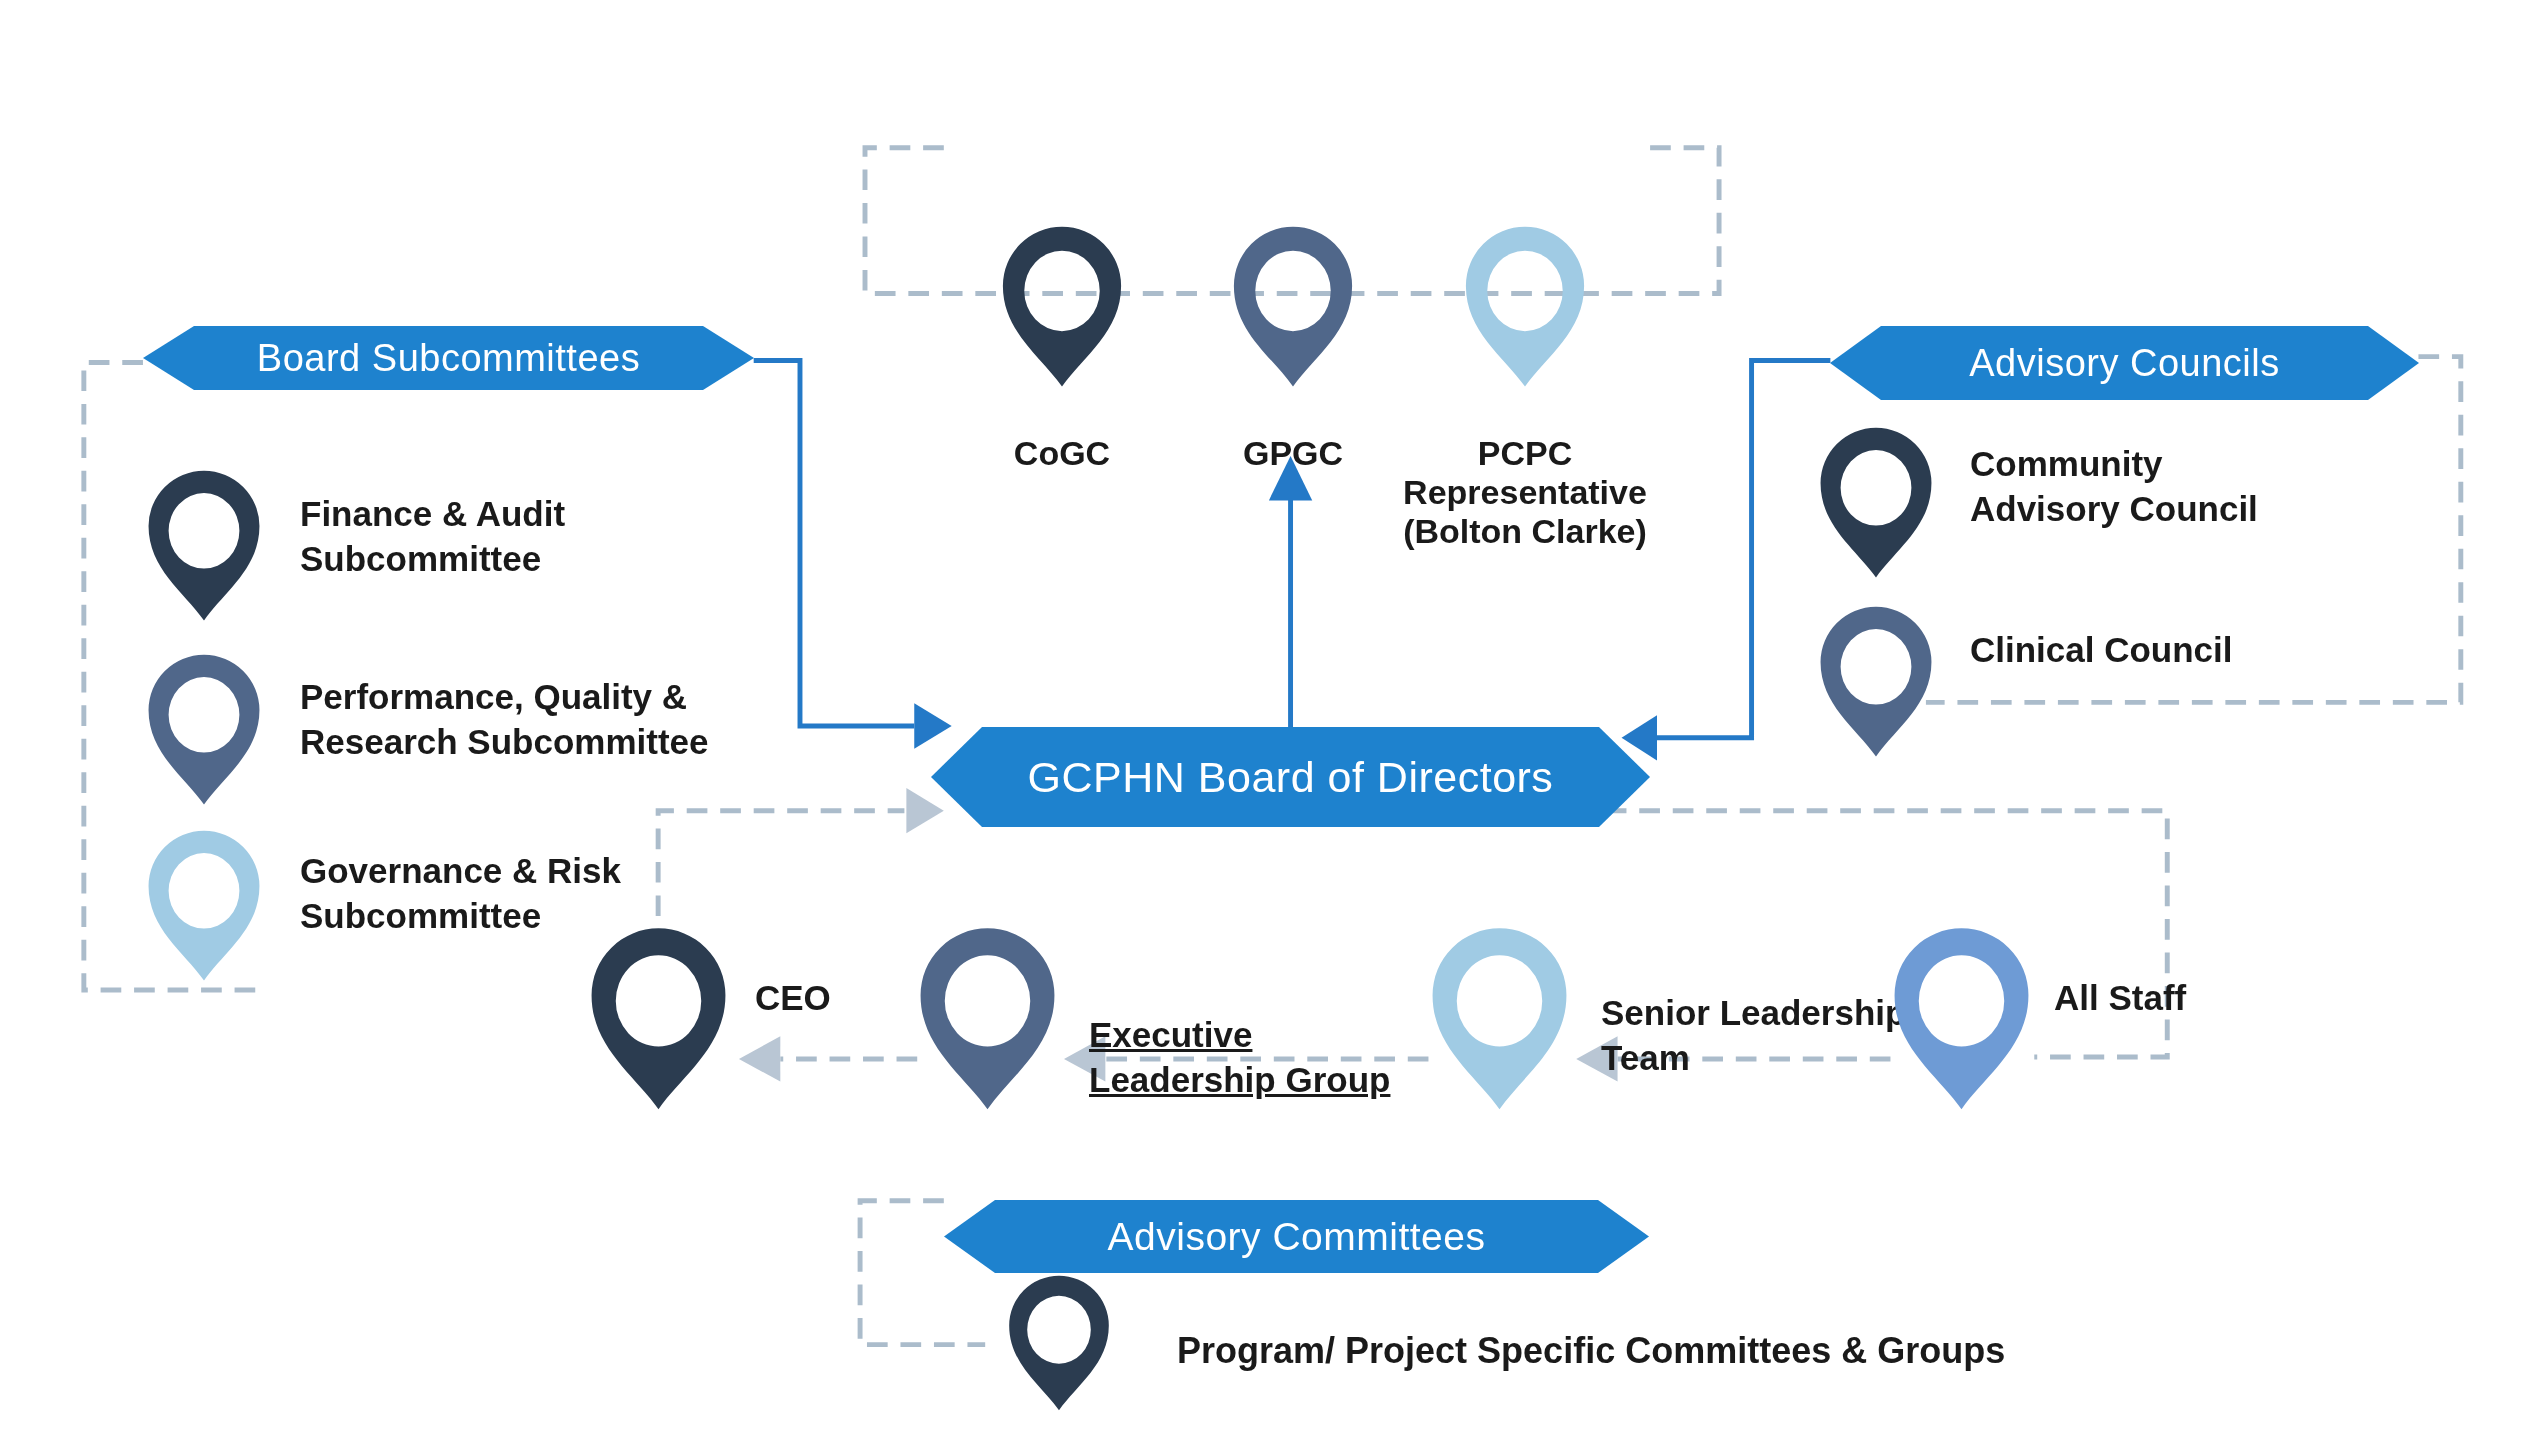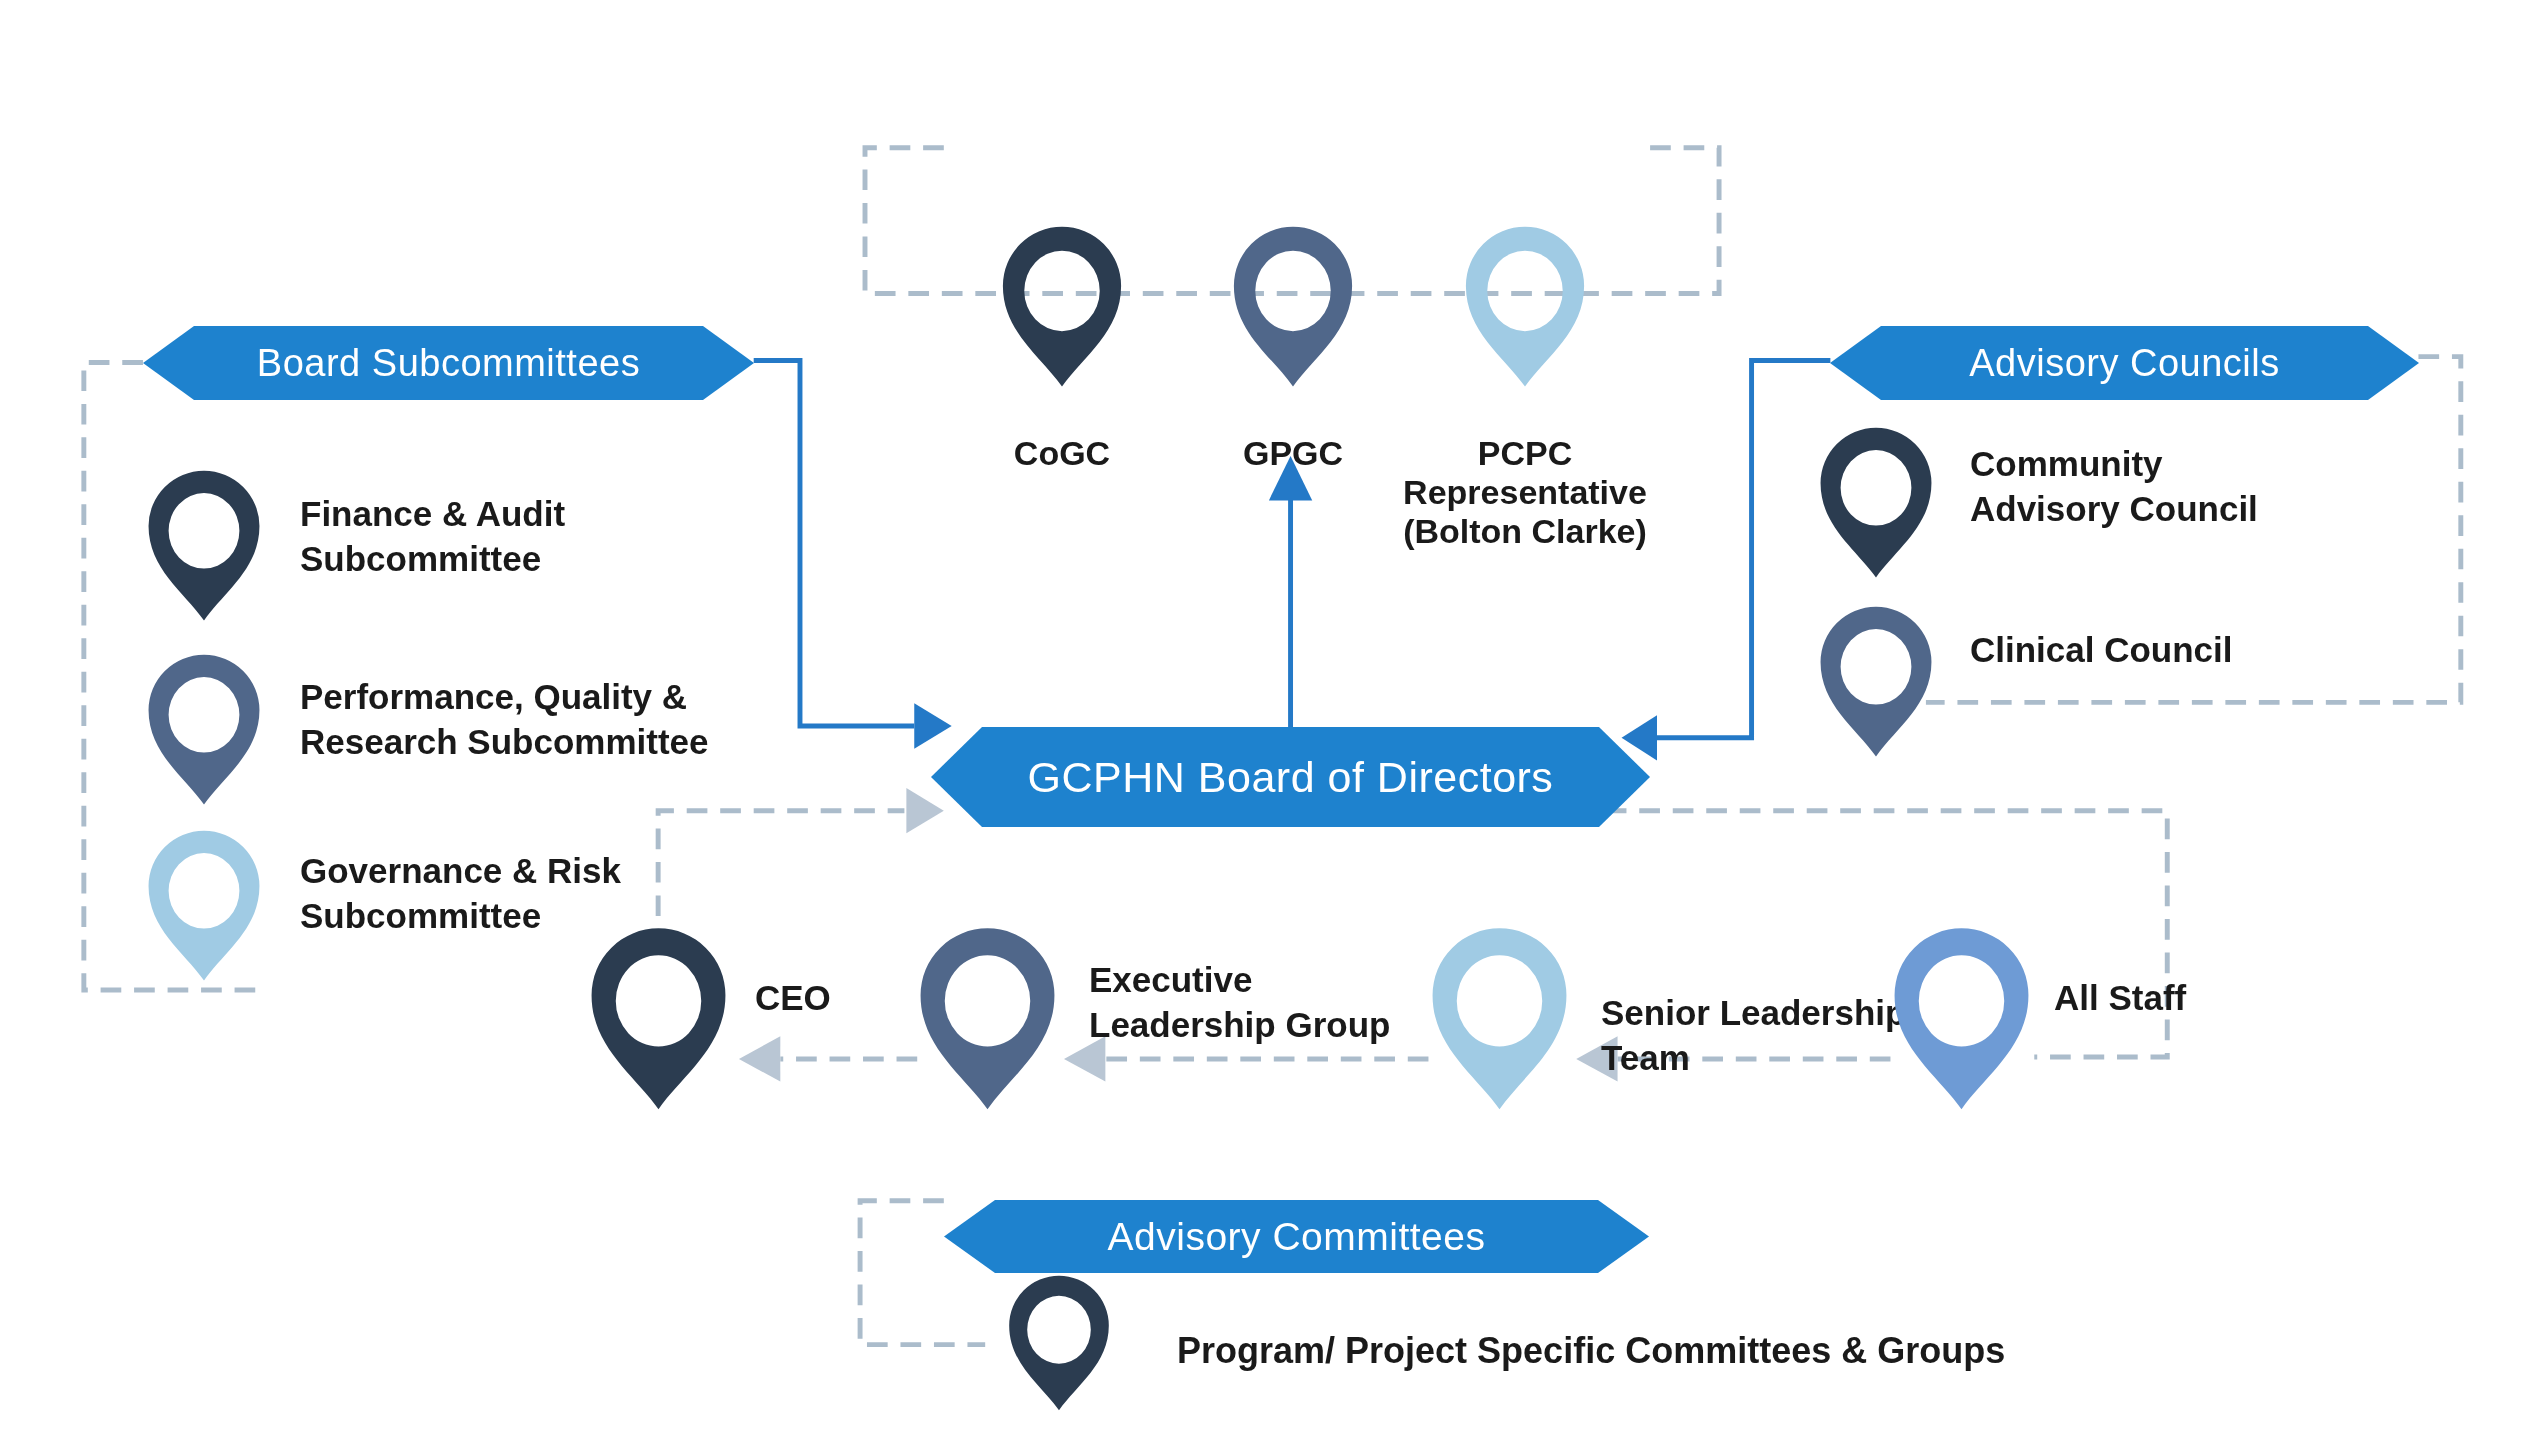--- a/index.html
+++ b/index.html
@@ -73,21 +73,21 @@
     <polygon class="solid-arrow" points="928,714 966,737 928,760"></polygon>
 
     <path class="solid-line" d="M1858,366 L1778,366 L1778,749 L1682,749"></path>
     <polygon class="solid-arrow" points="1682,726 1646,749 1682,772"></polygon>
 
     <path class="solid-line" d="M1310,740 L1310,500"></path>
     <polygon class="solid-arrow" points="1310,463 1288,508 1332,508"></polygon>
   </svg>
 
 
-  <div class="banner" style="left:143px;top:326px;width:611px;height:74px;font-size:38px;">
+  <div class="banner" style="left:143px;top:326px;width:611px;height:64px;font-size:38px;">
     <span>Board Subcommittees</span>
   </div>
 
   <div class="banner" style="left:1830px;top:326px;width:589px;height:74px;font-size:38px;">
     <span>Advisory Councils</span>
   </div>
 
   <div class="banner" style="left:931px;top:727px;width:719px;height:100px;font-size:43px;">
     <span>GCPHN Board of Directors</span>
   </div>
@@ -181,21 +181,21 @@
   </div>
   <div class="label" style="left:755px;top:975px;">
     <span>CEO</span>
   </div>
 
   <div class="pin" style="left: 916px; top: 924px; width: 143px; height: 188px; color: rgb(80, 103, 138);">
     <svg viewBox="0 0 100 132">
         <path fill="currentColor" fill-rule="evenodd" d="M50 130 C33 106 3 86 3 50 A47 47 0 0 1 97 50 C97 86 67 106 50 130 Z M50 22 A30 32 0 1 0 50 86 A30 32 0 1 0 50 22 Z"></path>
       </svg>
   </div>
-  <div class="label" style="left:1089px;top:957px;">
+  <div class="label" style="left:1089px;top:1012px;text-decoration:underline;">
     <span>Executive</span>
     <span>Leadership Group</span>
   </div>
 
   <div class="pin" style="left: 1428px; top: 924px; width: 143px; height: 188px; color: rgb(160, 203, 228);">
     <svg viewBox="0 0 100 132">
         <path fill="currentColor" fill-rule="evenodd" d="M50 130 C33 106 3 86 3 50 A47 47 0 0 1 97 50 C97 86 67 106 50 130 Z M50 22 A30 32 0 1 0 50 86 A30 32 0 1 0 50 22 Z"></path>
       </svg>
   </div>
   <div class="label" style="left:1601px;top:957px;margin-top:33px;">

